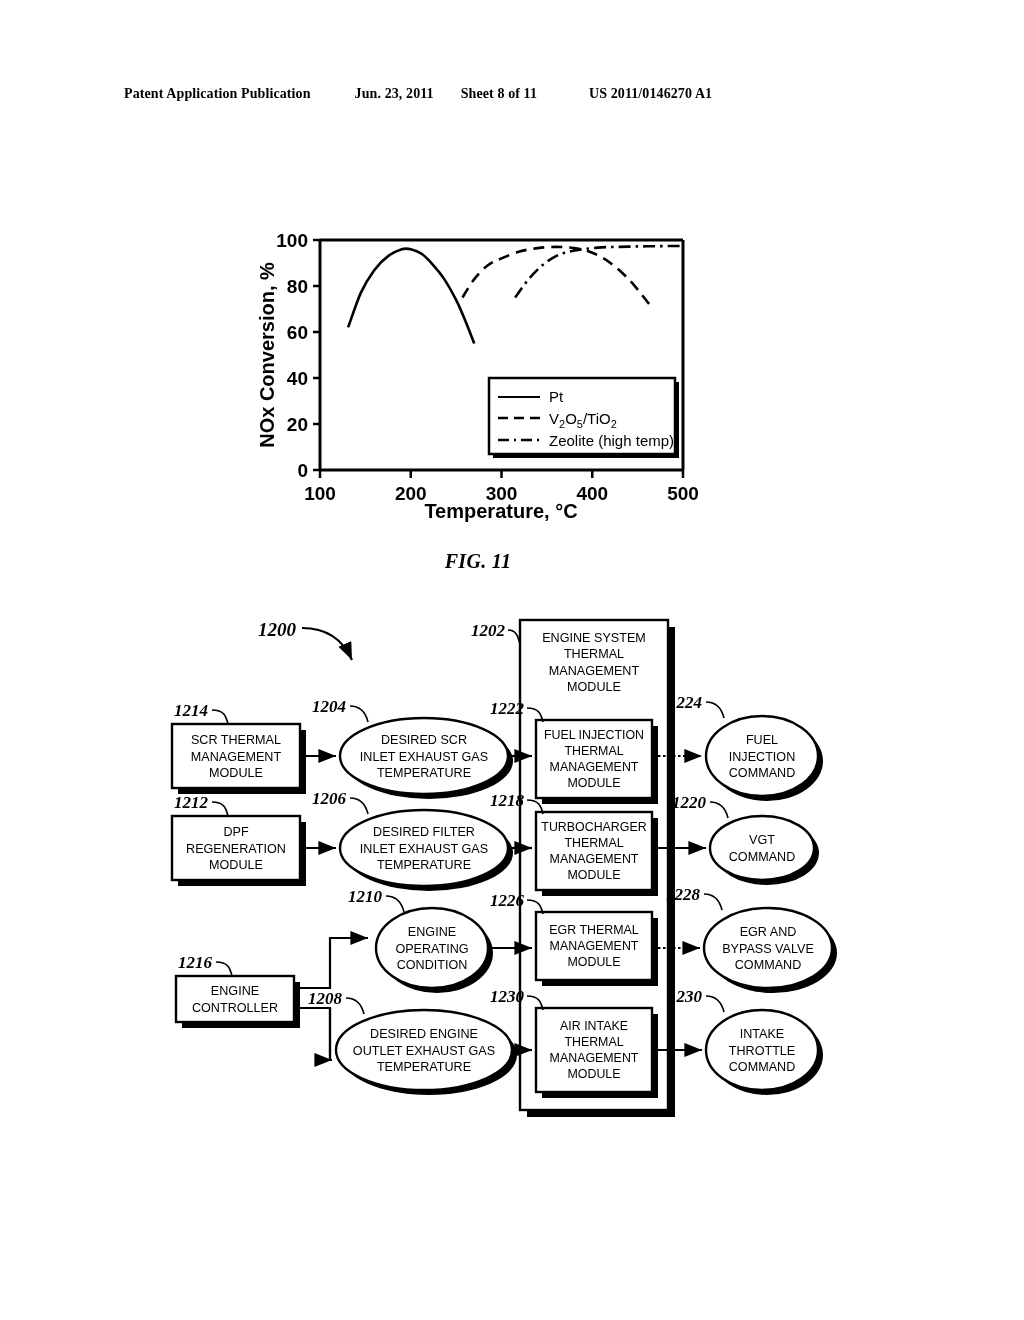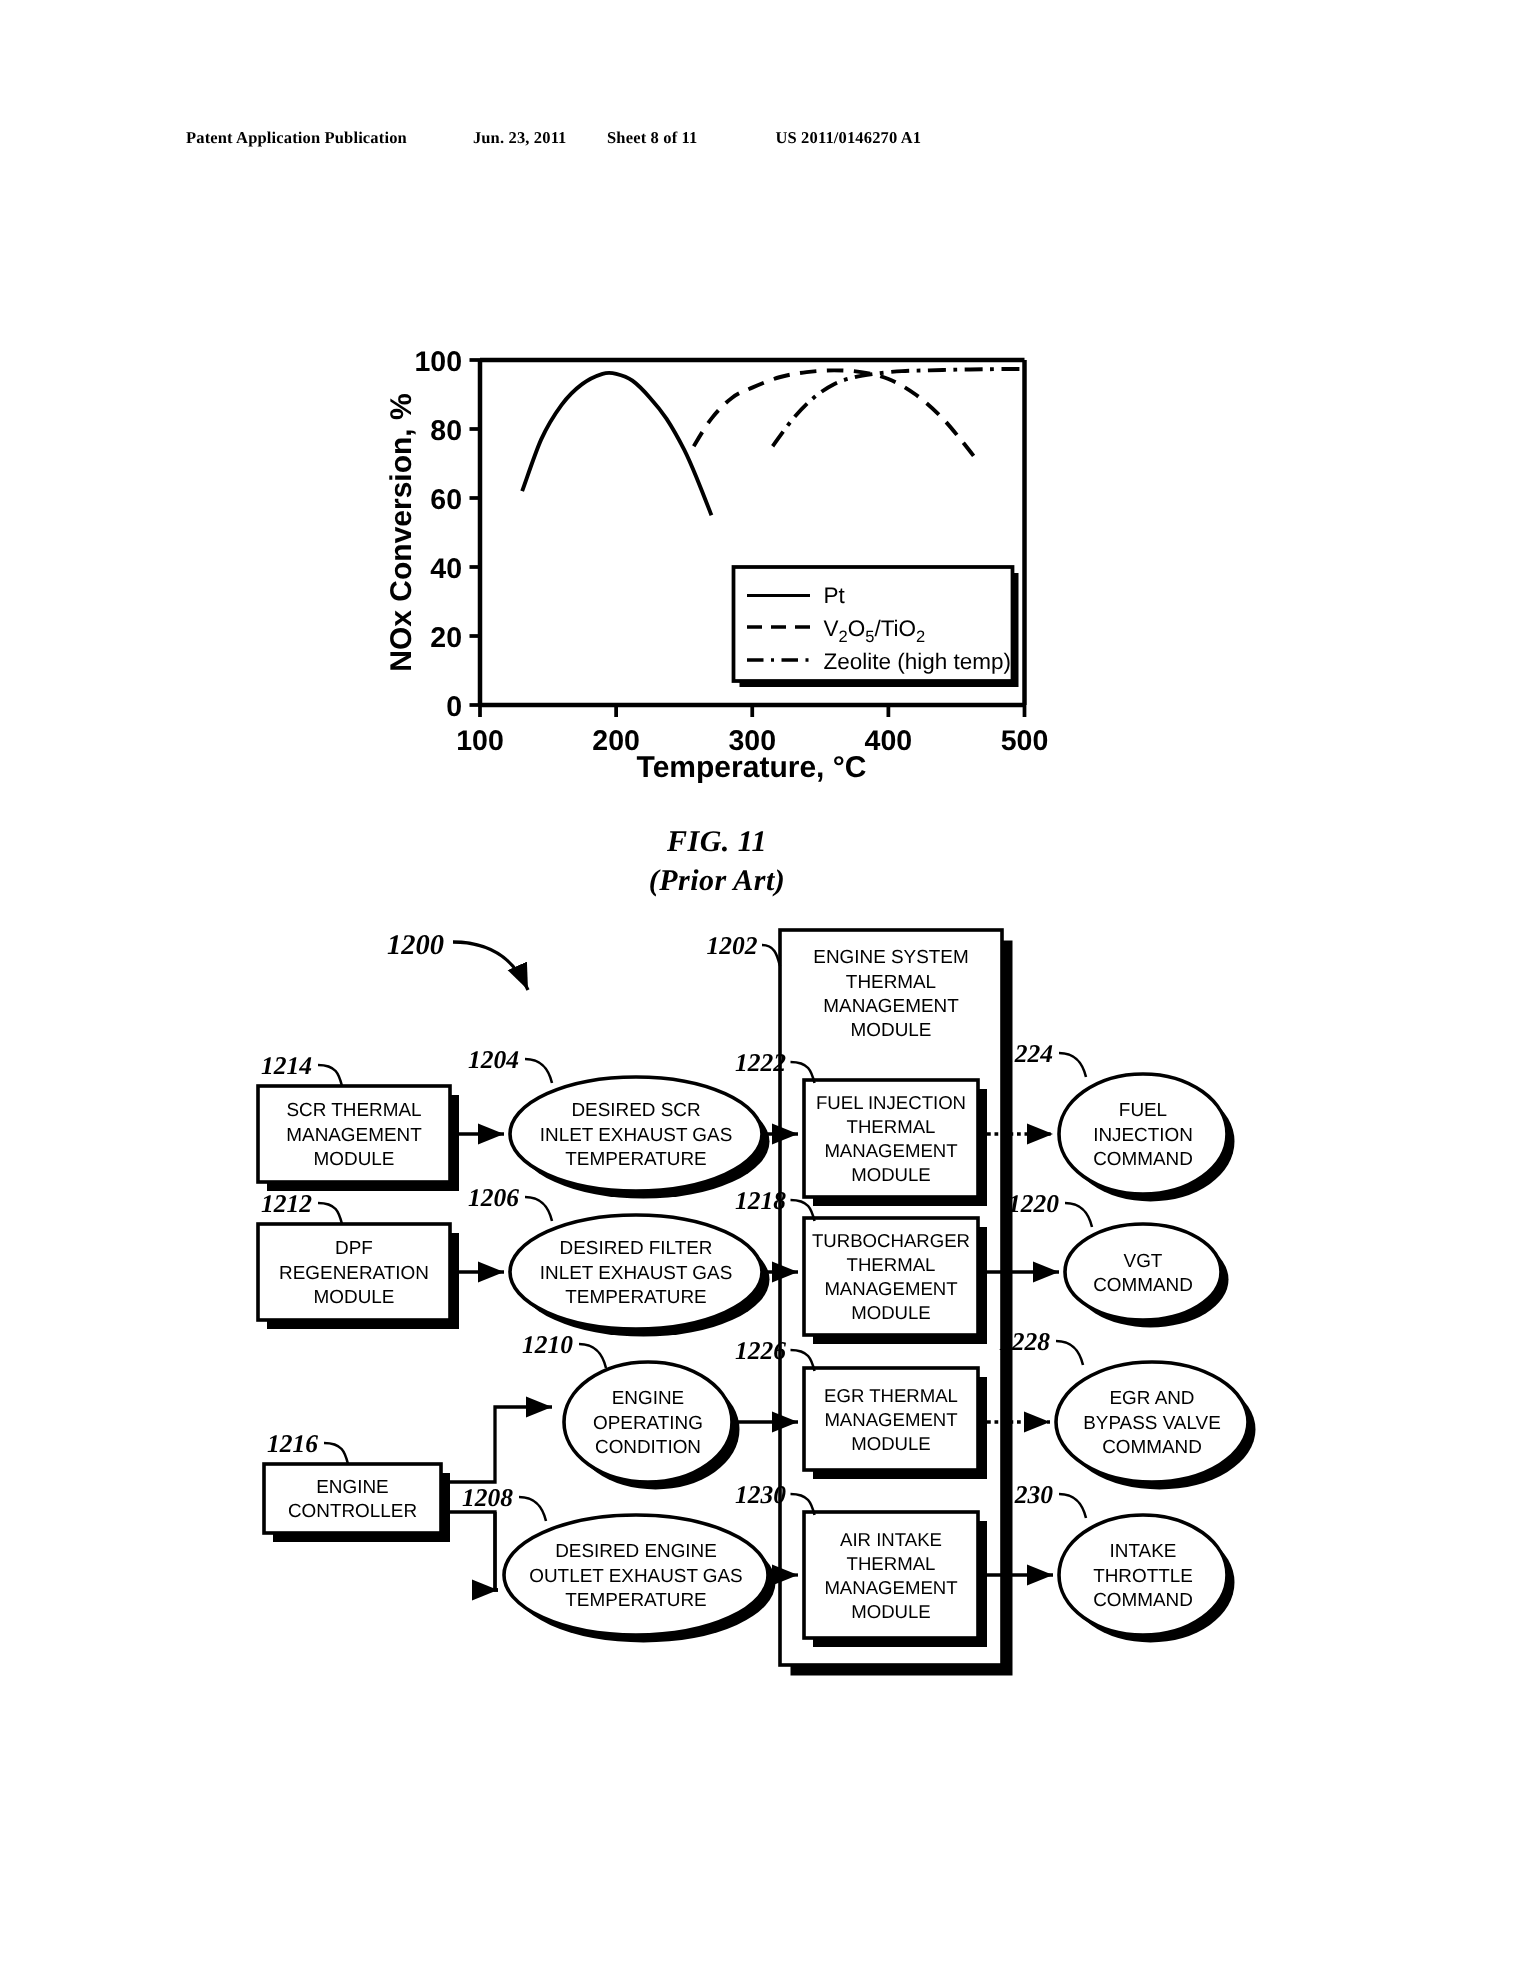--- a/index.html
+++ b/index.html
@@ -21,21 +21,21 @@
   .page-header {
     position: absolute;
     top: 86px;
     left: 124px;
     width: 776px;
     height: 26px;
     display: flex;
     align-items: baseline;
     font-family: "Liberation Serif", serif;
     font-weight: bold;
-    font-size: 11px;
+    font-size: 14px;
     letter-spacing: 0.1px;
     white-space: nowrap;
   }
   .hdr-title { }
   .hdr-date { margin-left: 44px; }
   .hdr-sheet { margin-left: 27px; }
   .hdr-number { margin-left: 52px; }
 
   
   #fig11 {
@@ -140,21 +140,20 @@
       <text id="lg0" x="301" y="180" font-family="Liberation Sans, sans-serif" font-size="15">Pt</text>
       <text x="301" y="202" font-family="Liberation Sans, sans-serif" font-size="15"><tspan>V</tspan><tspan dy="4" font-size="11">2</tspan><tspan dy="-4">O</tspan><tspan dy="4" font-size="11">5</tspan><tspan dy="-4">/TiO</tspan><tspan dy="4" font-size="11">2</tspan></text>
       <text id="lg2" x="301" y="224" font-family="Liberation Sans, sans-serif" font-size="15">Zeolite (high temp)</text>
     </g>
 
     <text id="ylab" x="26" y="133" transform="rotate(-90 26 133)" text-anchor="middle" font-family="Liberation Sans, sans-serif" font-size="20" font-weight="bold">NOx Conversion, %</text>
     <text id="xlab" x="253" y="296" text-anchor="middle" font-family="Liberation Sans, sans-serif" font-size="20" font-weight="bold">Temperature, °C</text>
   </svg>
 
   <div class="fig-caption" style="top:304px;">FIG. 11</div>
-  <div class="fig-caption" style="top:330px;">(Prior Art)</div>
 </div>
 
 <div id="fig12">
   <svg id="diagram-svg" width="1024" height="540" viewBox="0 0 1024 540">
     <defs>
       <marker id="arrow" markerWidth="9" markerHeight="9" refX="8" refY="3.2" orient="auto">
         <path d="M0,0 L8,3.2 L0,6.4 z" fill="#000"></path>
       </marker>
     </defs>
     <g id="dg-static">

